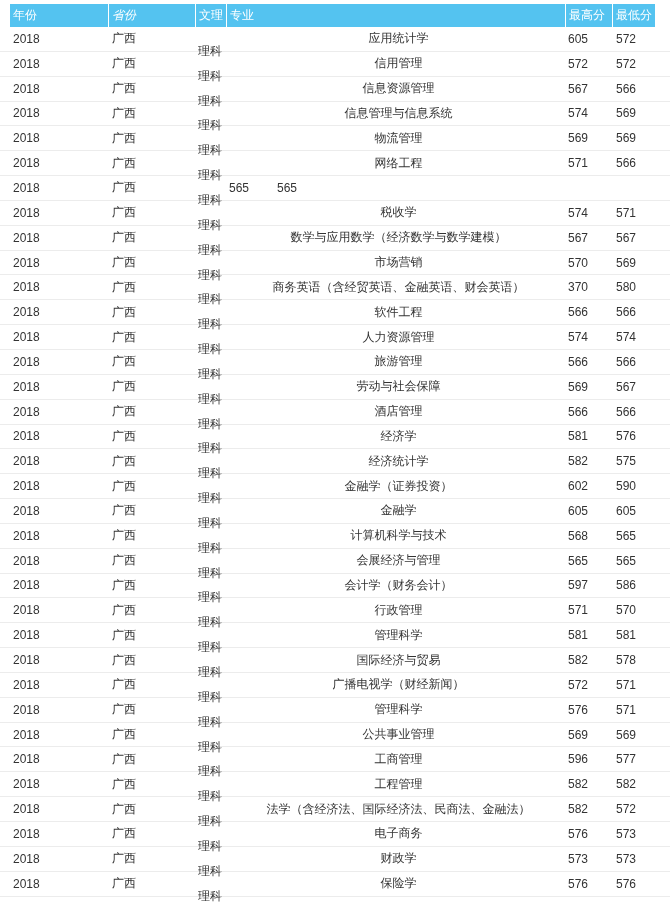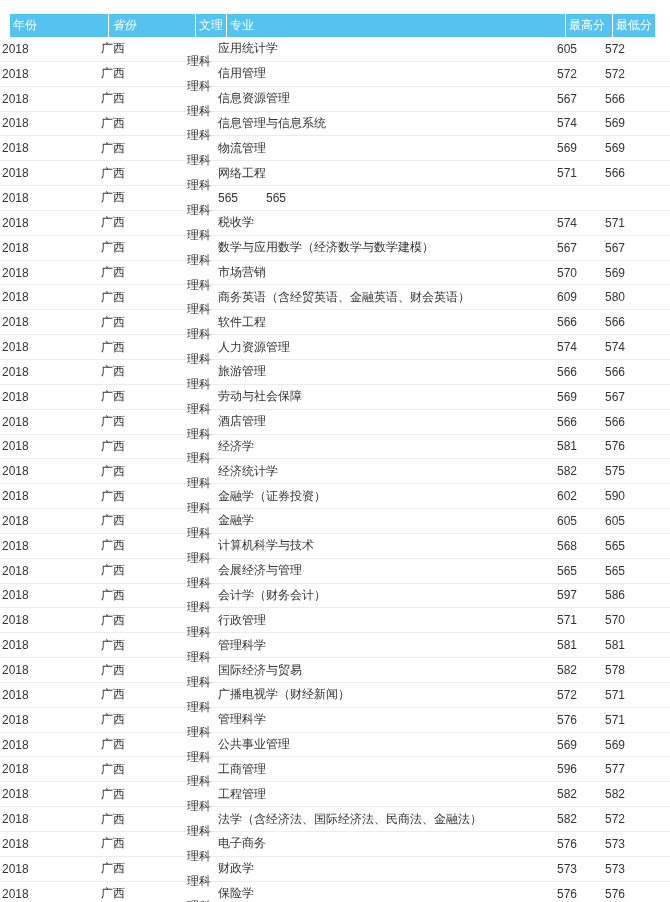--- a/index.html
+++ b/index.html
@@ -6,21 +6,21 @@
   html, body {
     width: 670px; height: 902px;
     background: #ffffff;
     overflow: hidden;
     font-family: "Liberation Sans", "DejaVu Sans", sans-serif;
   }
   .page { position: relative; width: 670px; height: 902px; background: var(--page-bg, #fff); }
 
   .thead {
     display: flex;
-    margin: 14px 15px 0 10px;
+    margin: 4px 15px 0 10px;
     width: 645px;
     height: 23px;
     background: var(--header-bg, #54C3F0);
     color: var(--header-text, #fff);
     font-size: 12px;
     line-height: 23px;
   }
   .th {
     padding-left: 3px;
     border-left: 1px solid var(--header-divider, #fff);
@@ -33,31 +33,31 @@
   .th-wenli { width: 31px; }
   .th-major { width: 339px; }
   .th-max   { width: 47px; }
   .th-min   { flex: 1; }
 
   .tbody { width: 670px; }
   .row {
     display: flex;
     align-items: center;
     height: 24.85px;
-    padding-left: 2px;
+    padding-left: 13px;
     border-bottom: 1px solid var(--row-border, #ECECEC);
     font-size: 12px;
     color: var(--body-text, #333);
     white-space: nowrap;
   }
   .c { overflow: hidden; }
   .c-year  { width: 99px; }
   .c-prov  { width: 86px; }
   .c-wenli { width: 31px; margin-top: 25px; }
-  .c-major { width: 339px; }
+  .c-major { width: 339px; text-align: center; }
   .c-max   { width: 48px; }
   .c-min   { flex: 1; }
 </style>
 </head>
 <body>
 
 <div class="page">
 
   <div class="thead">
     <span class="th th-year">年份</span>
@@ -156,21 +156,21 @@
     <span class="c c-major">市场营销</span>
     <span class="c c-max">570</span>
     <span class="c c-min">569</span>
   </div>
 
   <div class="row">
     <span class="c c-year">2018</span>
     <span class="c c-prov">广西</span>
     <span class="c c-wenli">理科</span>
     <span class="c c-major">商务英语（含经贸英语、金融英语、财会英语）</span>
-    <span class="c c-max">609</span>
+    <span class="c c-max">370</span>
     <span class="c c-min">580</span>
   </div>
 
   <div class="row">
     <span class="c c-year">2018</span>
     <span class="c c-prov">广西</span>
     <span class="c c-wenli">理科</span>
     <span class="c c-major">软件工程</span>
     <span class="c c-max">566</span>
     <span class="c c-min">566</span>

